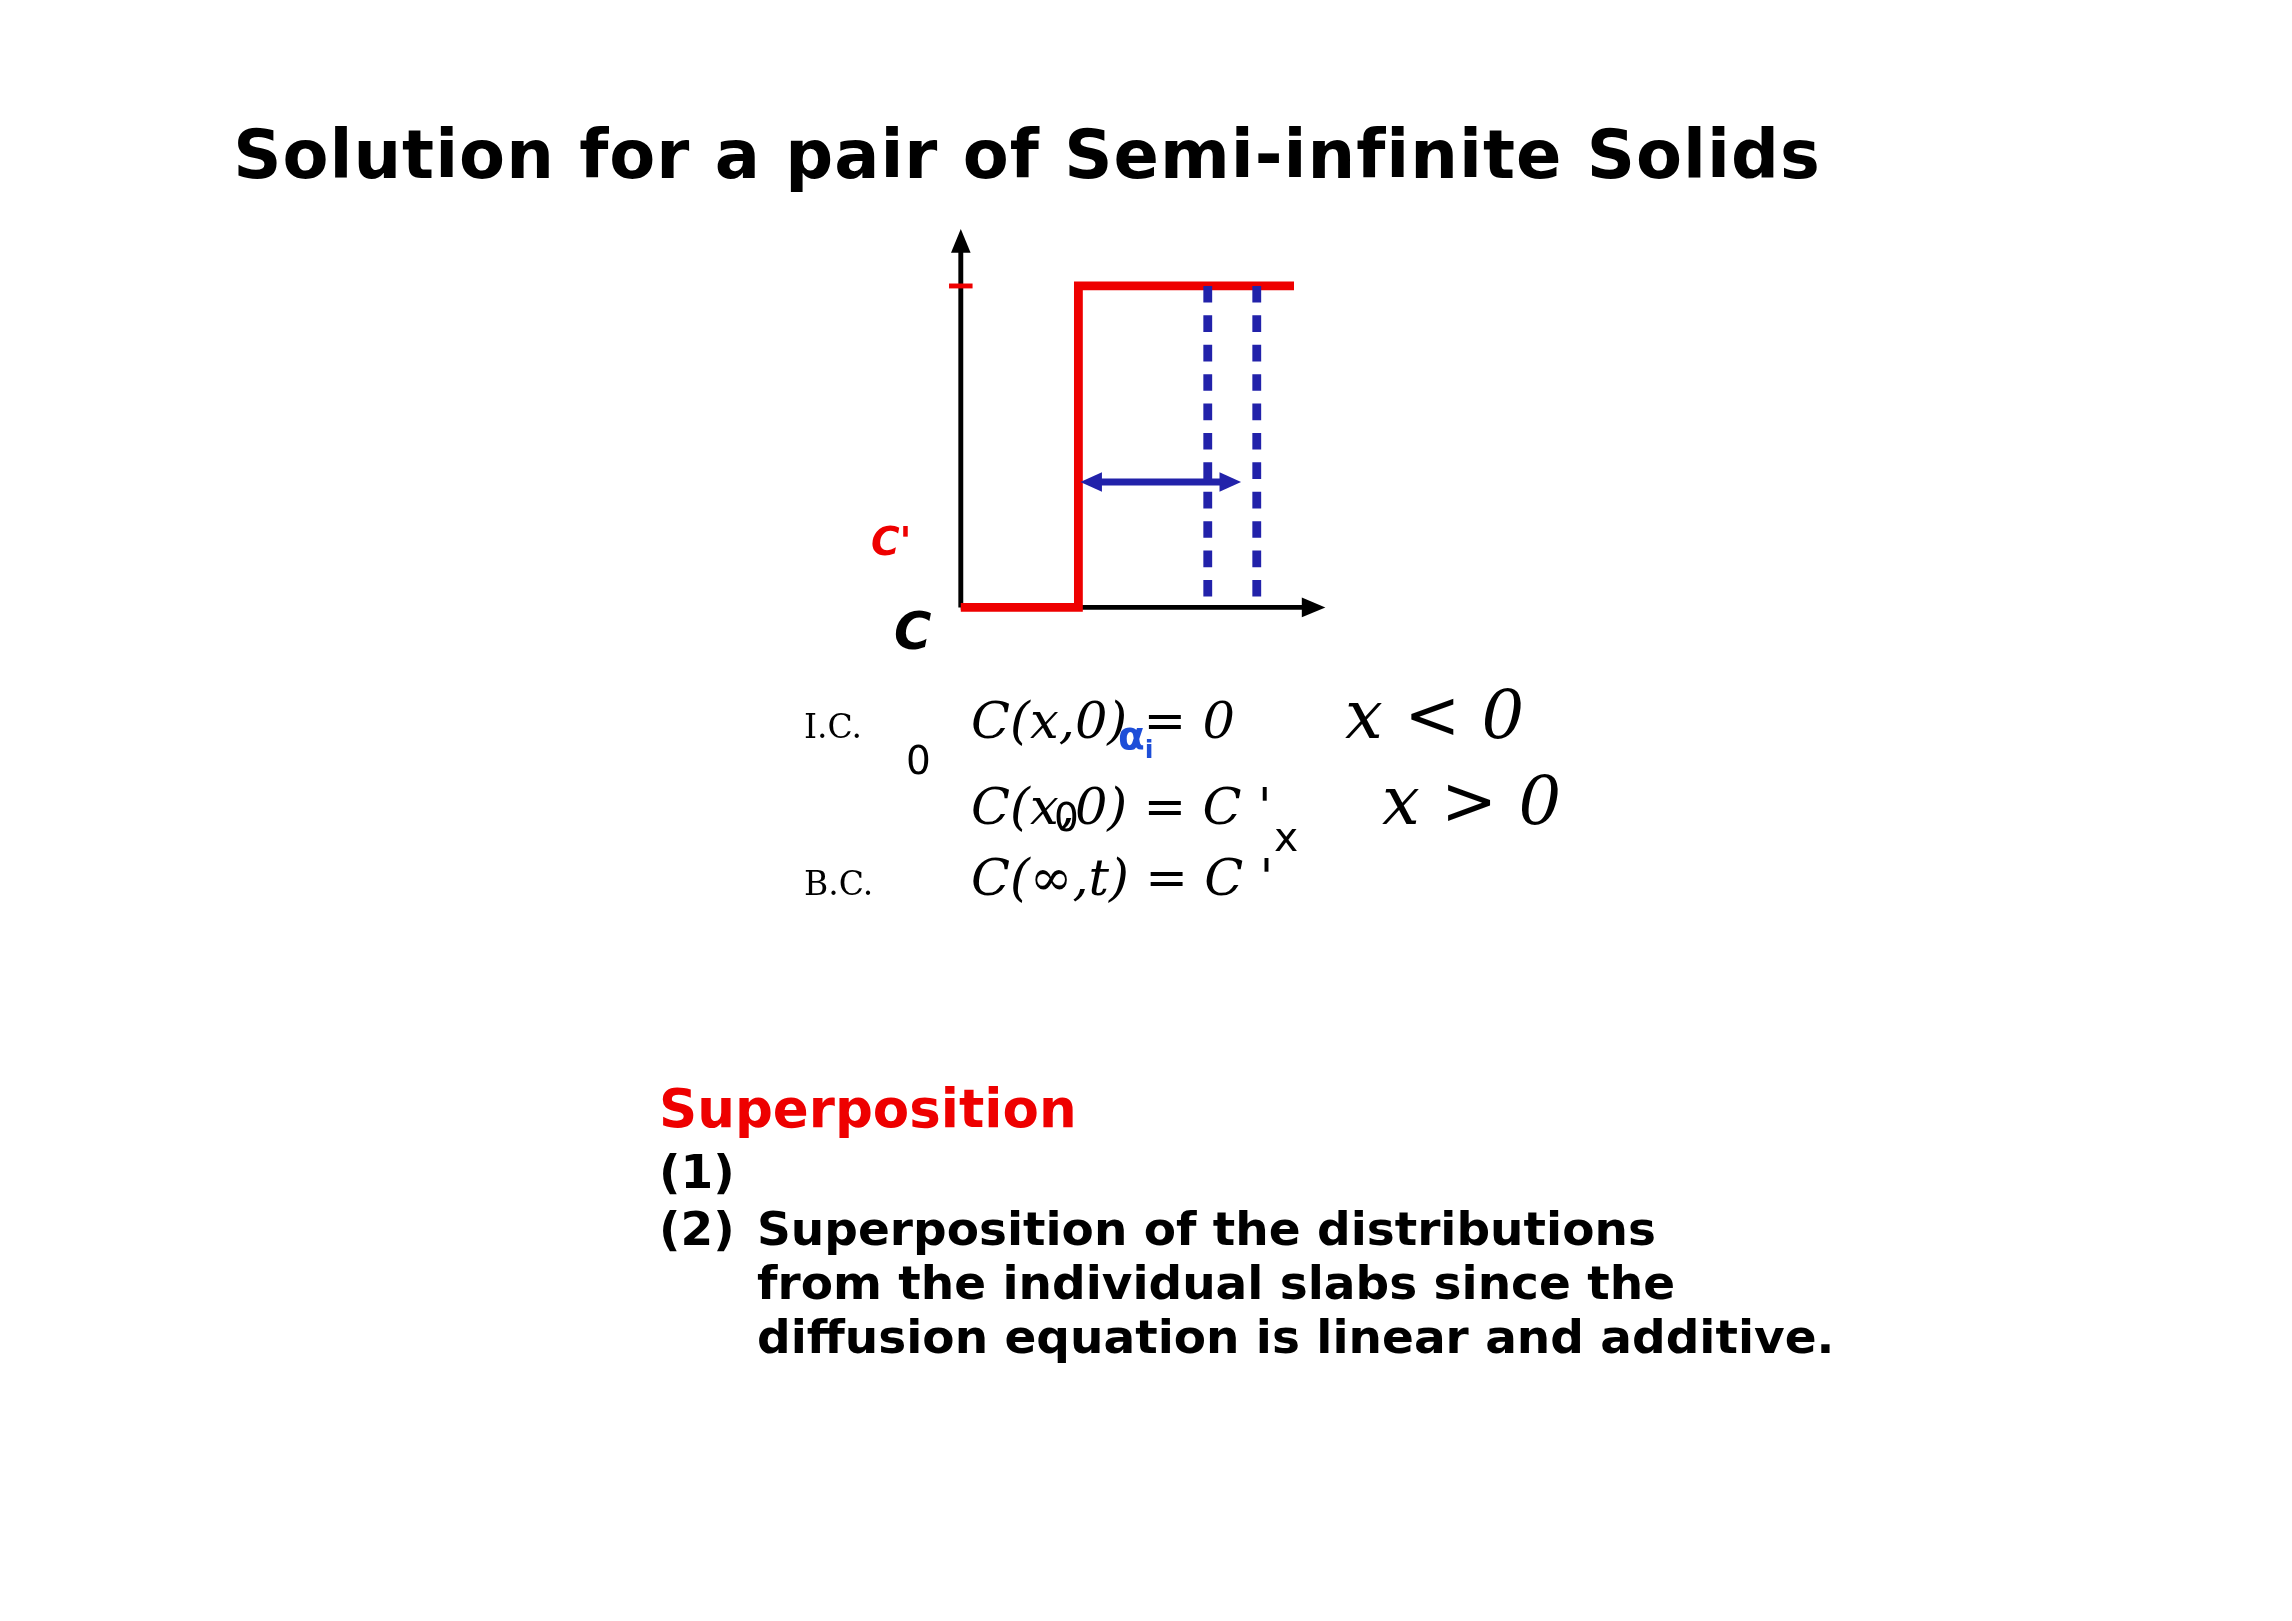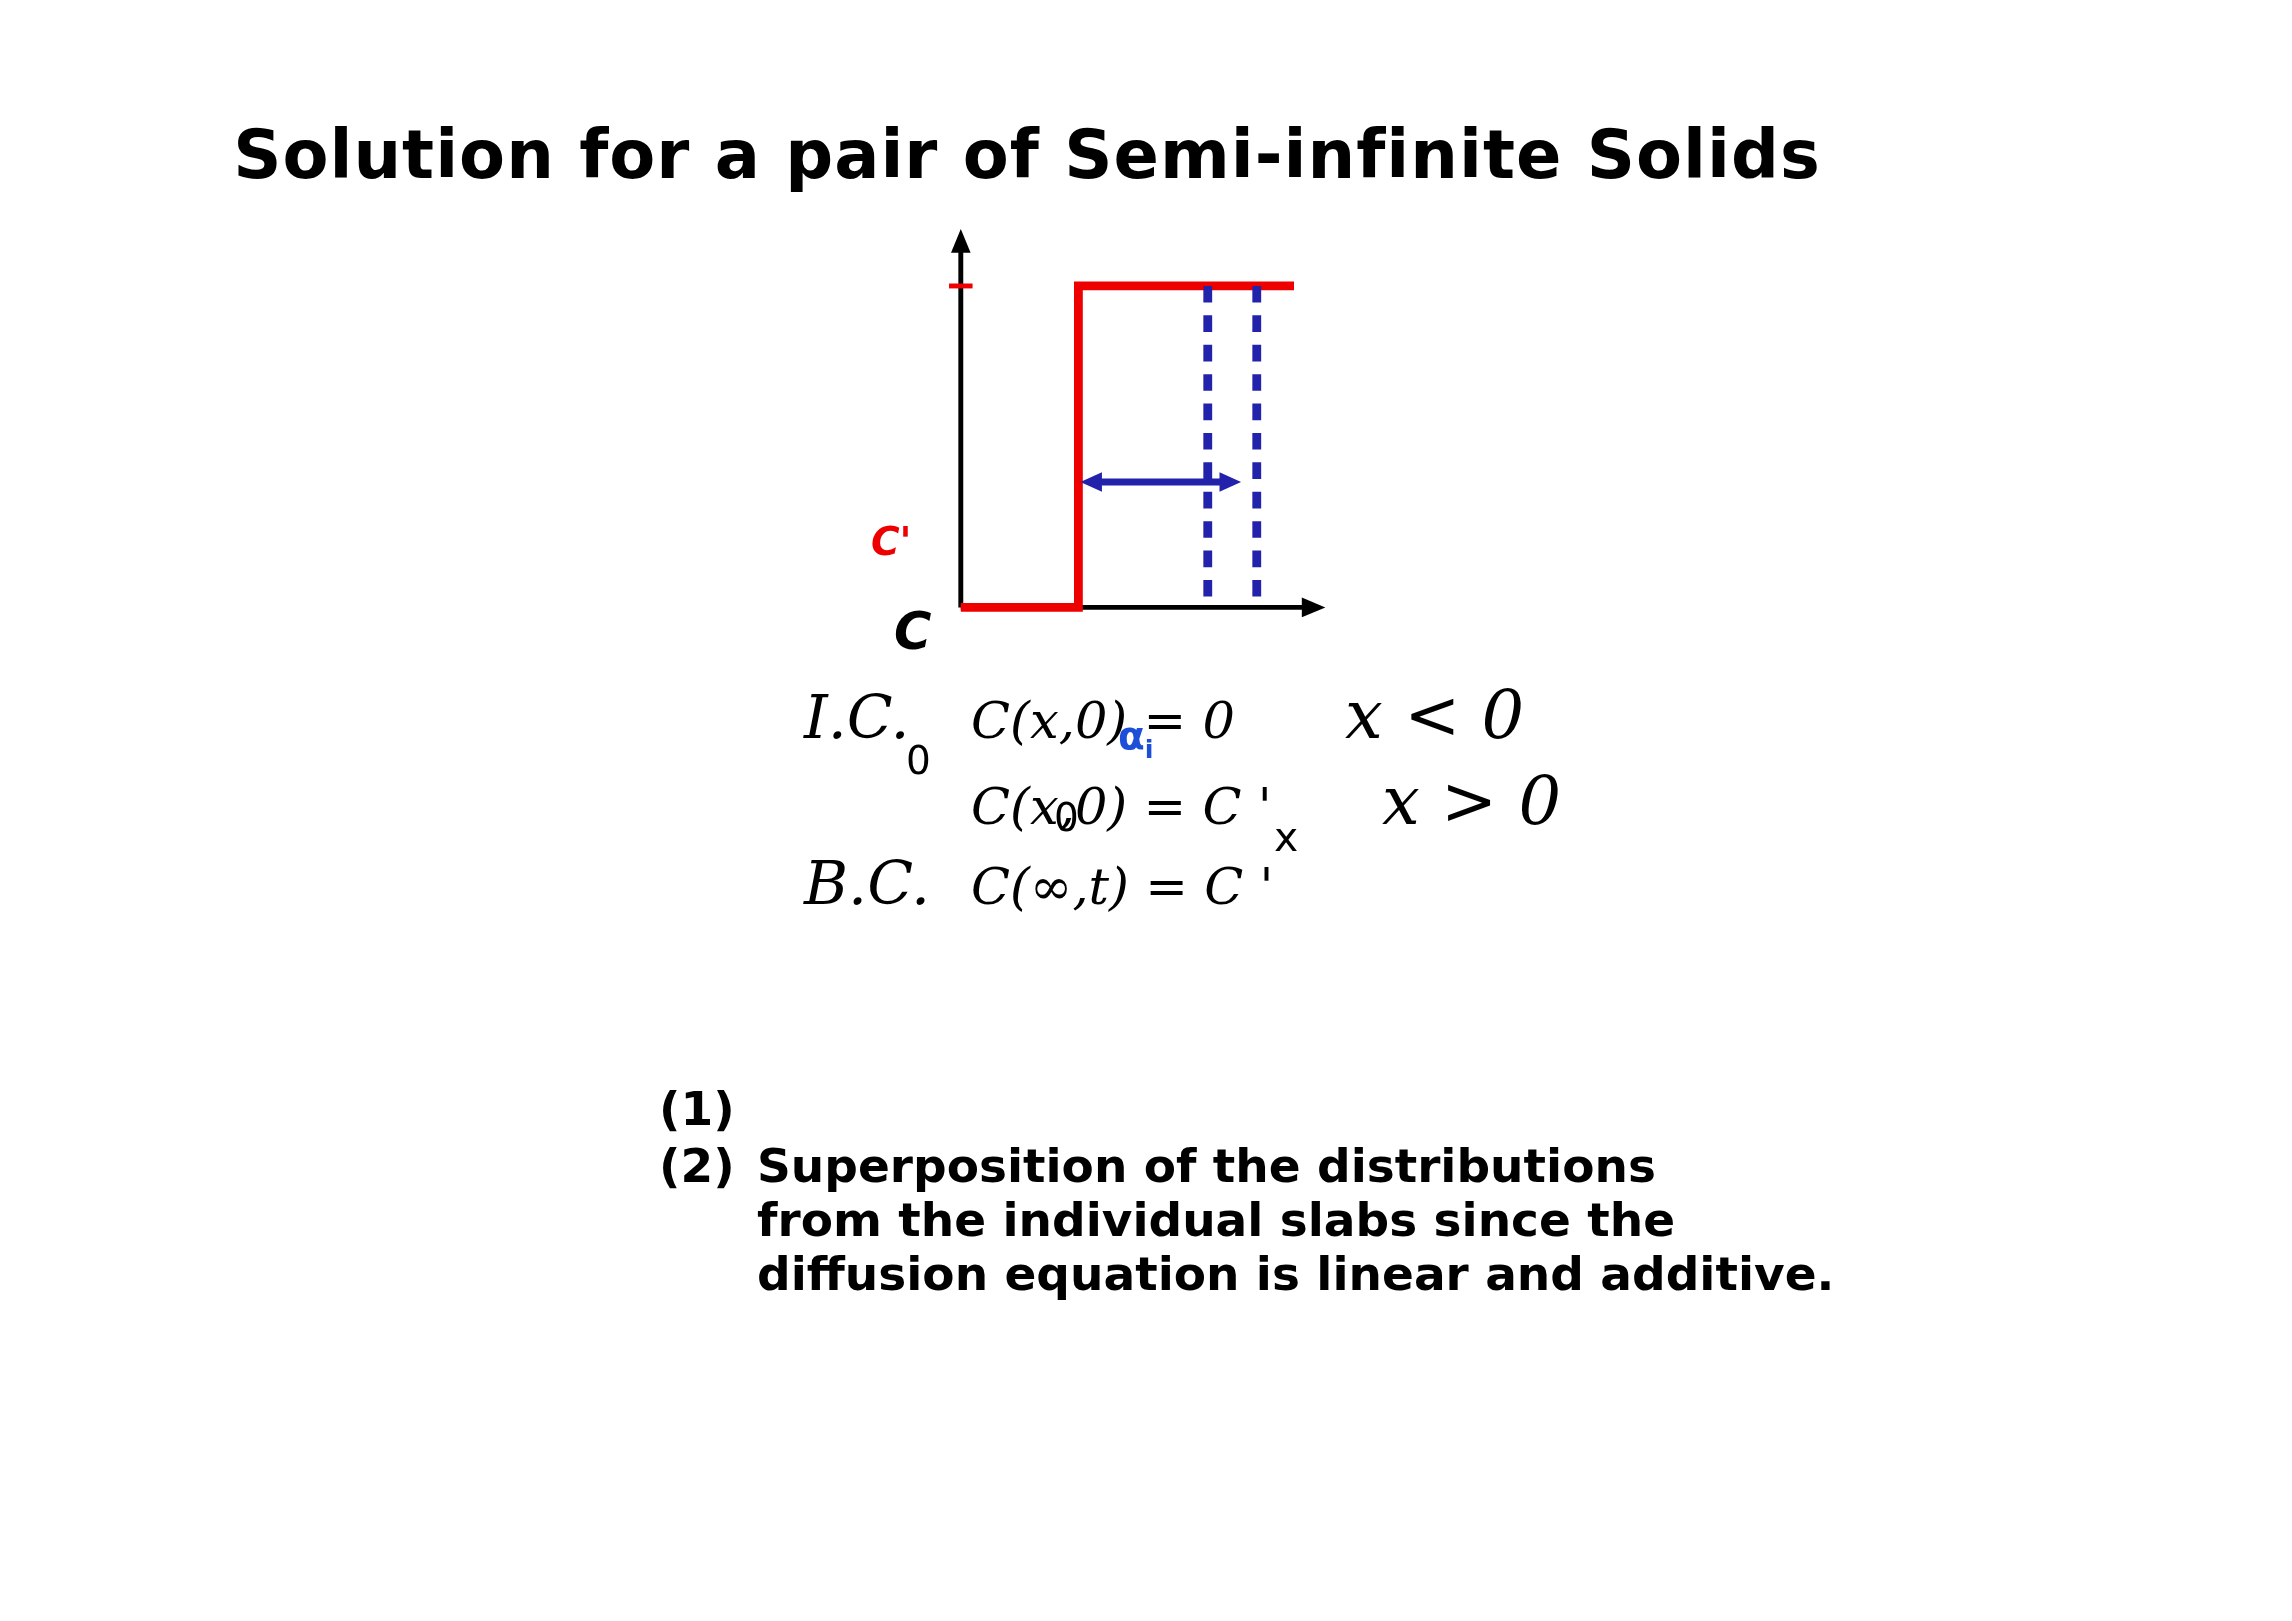--- a/index.html
+++ b/index.html
@@ -93,22 +93,21 @@
     font-family: "DejaVu Serif", serif;
     color: #000000;
   }
   .eq-row {
     display: flex;
     align-items: baseline;
     height: 86px;
   }
   .eq-tag {
     width: 167px;
-    font-style: italic;
-    font-size: 60px;
+    font-size: 33px;
   }
   .eq-body {
     font-style: italic;
     font-size: 51px;
     white-space: nowrap;
   }
   .eq-cond {
     display: inline-block;
     margin-left: 94px;
     font-style: italic;
@@ -205,20 +204,21 @@
   <div class="eq-row">
     <div class="eq-tag">B.C.</div>
     <div class="eq-body">
       <span>C(∞,t) = C '</span>
     </div>
   </div>
 
 </div>
 
 <div id="superposition">
+  <div id="superposition-heading">Superposition</div>
 
   <div class="sup-item">
     <div class="sup-num">(1)</div>
   </div>
 
   <div class="sup-item">
     <div class="sup-num">(2)</div>
     <div class="sup-text">Superposition of the distributions
 from the individual slabs since the
 diffusion equation is linear and additive.</div>

